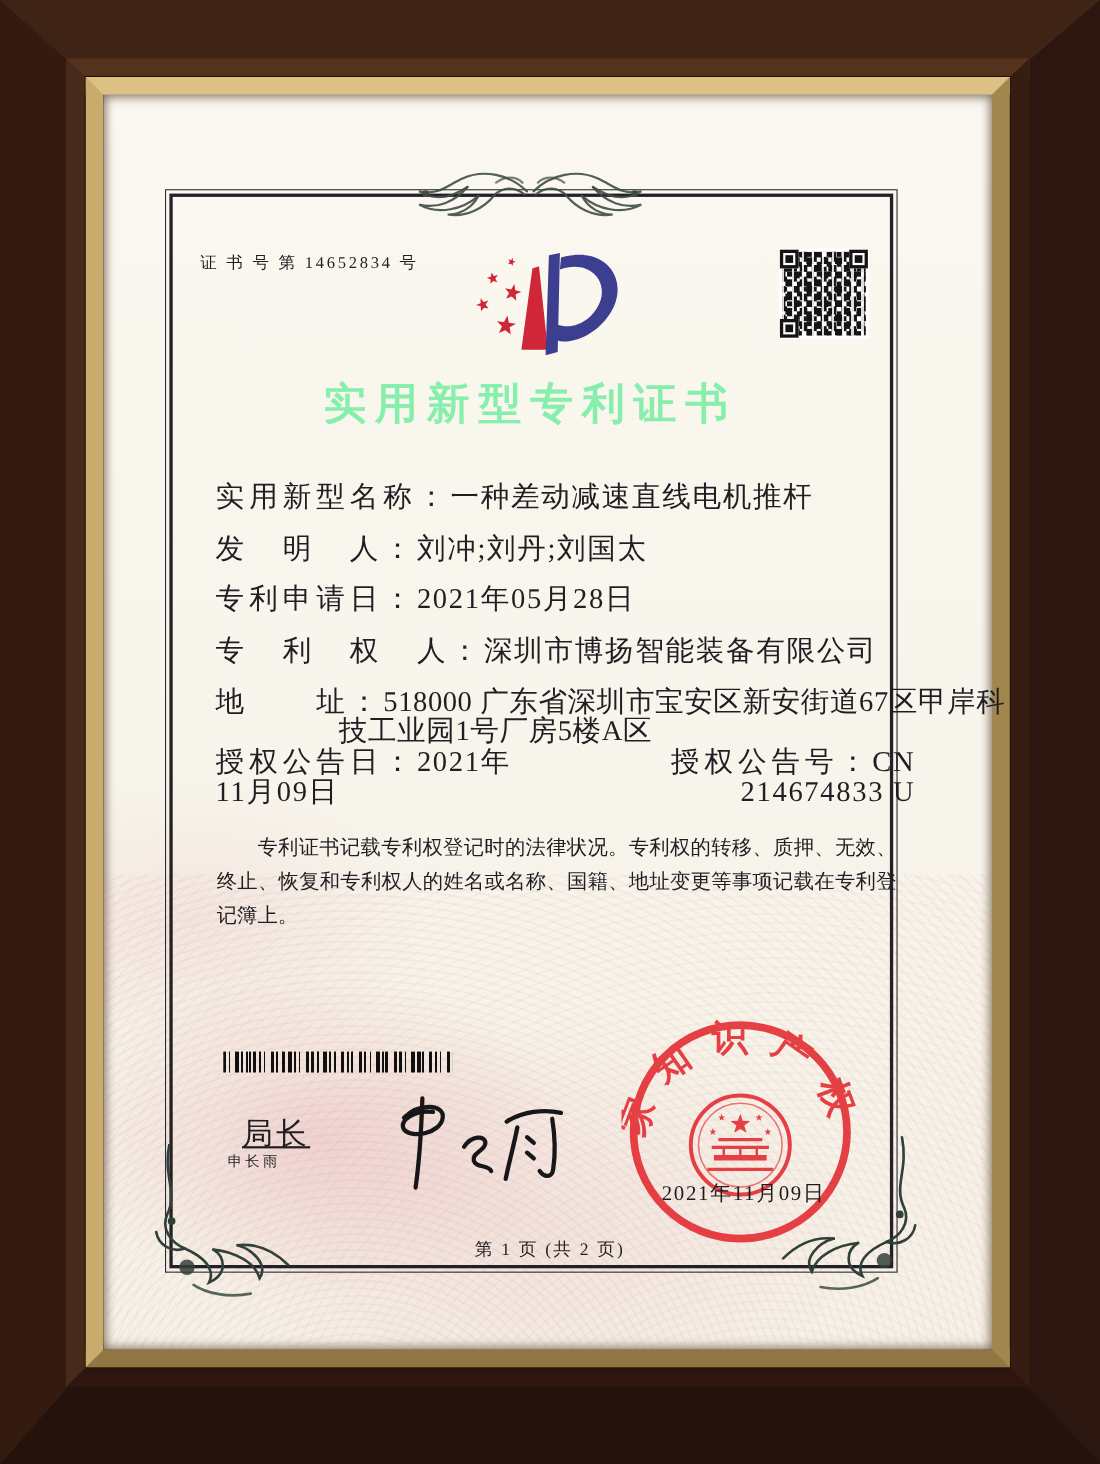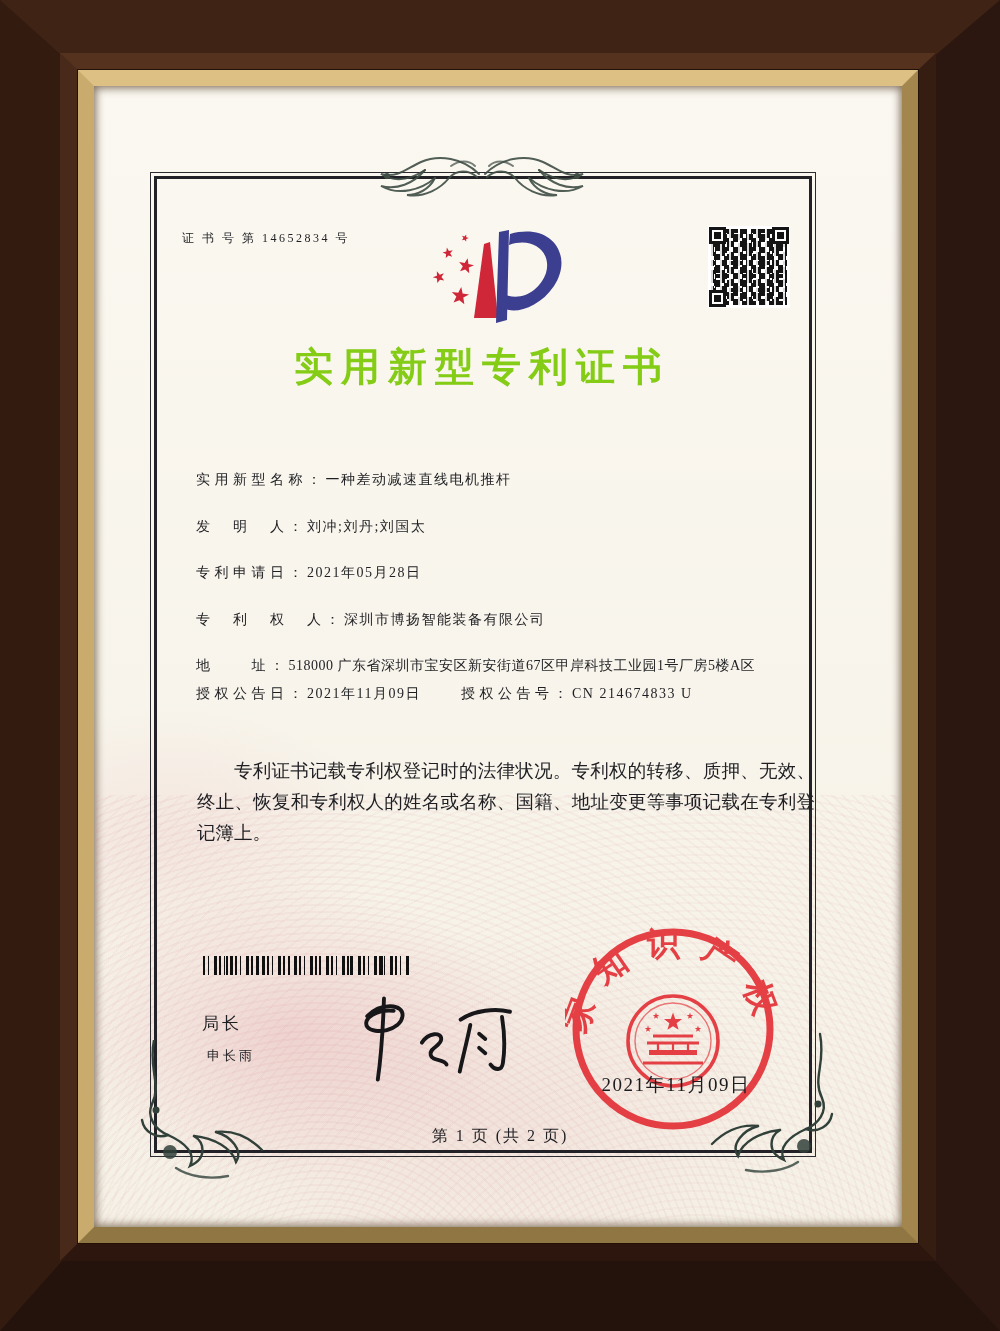--- a/index.html
+++ b/index.html
@@ -34,49 +34,49 @@
     background:
       repeating-radial-gradient(circle at 28% 130%, rgba(205,110,128,.08) 0 2px, transparent 2px 7px),
       repeating-radial-gradient(circle at 75% 150%, rgba(205,110,128,.06) 0 2px, transparent 2px 8px);}
   
   .sheet-border{position:absolute;left:150px;top:172px;width:664px;height:983px;
     border:1.6px solid #2b2b31;z-index:3;}
   .sheet-border-inner{position:absolute;inset:3px;border:3px solid #212127;}
   .orn{position:absolute;z-index:4;}
   
   .content{position:absolute;inset:0;z-index:5;}
-  .cert-no{position:absolute;left:182px;top:230px;font-size:12px;letter-spacing:2.5px;text-align:center;}
+  .cert-no{position:absolute;left:182px;top:230px;font-size:15px;letter-spacing:2.5px;text-align:center;}
   .logo{position:absolute;left:402px;top:218px;width:165px;height:122px;}
   .qr{position:absolute;left:708px;top:226px;width:82px;height:82px;background:#fff;}
   .qr-noise{position:absolute;inset:3px;
     background:
       repeating-linear-gradient(90deg, rgba(255,255,255,.85) 0 2px, transparent 2px 9px),
       repeating-conic-gradient(#141414 0% 25%, transparent 0% 50%) 0px 0px / 9px 9px,
       repeating-conic-gradient(#141414 0% 25%, transparent 0% 50%) 3px 5px / 13px 13px;}
   .qrf{position:absolute;width:17px;height:17px;box-sizing:border-box;border:3.5px solid #141414;
     background:#fff linear-gradient(#141414,#141414) center/7px 7px no-repeat;}
   .qrf.tl{left:1px;top:1px}.qrf.tr{right:1px;top:1px}.qrf.bl{left:1px;bottom:1px}
   .title{position:absolute;left:150px;top:340px;width:664px;text-align:center;
-    font-size:39px;font-weight:bold;letter-spacing:8px;color:#84cc16;}
-  .fields{position:absolute;left:196px;top:438px;width:636px;font-size:14px;margin-top:28px;}
+    font-size:39px;font-weight:bold;letter-spacing:8px;color:#86efac;}
+  .fields{position:absolute;left:196px;top:438px;width:636px;font-size:26px;}
   .frow{line-height:27px;margin-bottom:19.5px;white-space:nowrap;}
   .frow.addr{white-space:normal;width:620px;padding-left:112px;text-indent:-112px;margin-bottom:1px;}
   .flabel{letter-spacing:4.5px;white-space:pre;}
   .fvalue{letter-spacing:1.5px;}
   .frow.addr .fvalue{letter-spacing:.5px;}
   .grant-row{display:flex;line-height:27px;}
   .grant-no-group{margin-left:40px;text-align:right;}
   .paras{position:absolute;left:197px;top:756px;width:618px;font-size:18.5px;
     line-height:31px;text-align:justify;}
   .paras p{margin:0;text-indent:2em;}
   .barcode{position:absolute;left:203px;top:956px;width:208px;height:19px;
     background:
       repeating-linear-gradient(90deg,#101010 0 2px,transparent 2px 5px,#101010 5px 6px,transparent 6px 11px,#101010 11px 14px,transparent 14px 16px),
       repeating-linear-gradient(90deg,transparent 0 23px,#101010 23px 25px,transparent 25px 31px);}
-  .signer-title{position:absolute;left:202px;top:1012px;font-size:17px;letter-spacing:3px;}
+  .signer-title{position:absolute;left:220px;top:1012px;font-size:28px;letter-spacing:3px;text-decoration:underline;}
   .signer-name{position:absolute;left:207px;top:1047px;font-size:13px;letter-spacing:3px;}
   .signature{position:absolute;left:332px;top:992px;width:185px;height:95px;}
   .seal{position:absolute;left:565px;top:921px;width:216px;height:216px;z-index:6;}
   .seal-date{position:absolute;left:578px;top:1072px;width:196px;text-align:center;
     font-size:19px;letter-spacing:1.5px;color:#1c1c1f;z-index:7;}
   .footer{position:absolute;left:150px;top:1126px;width:700px;text-align:center;
     font-size:16px;letter-spacing:2px;}
 </style>
 </head>
 <body>

